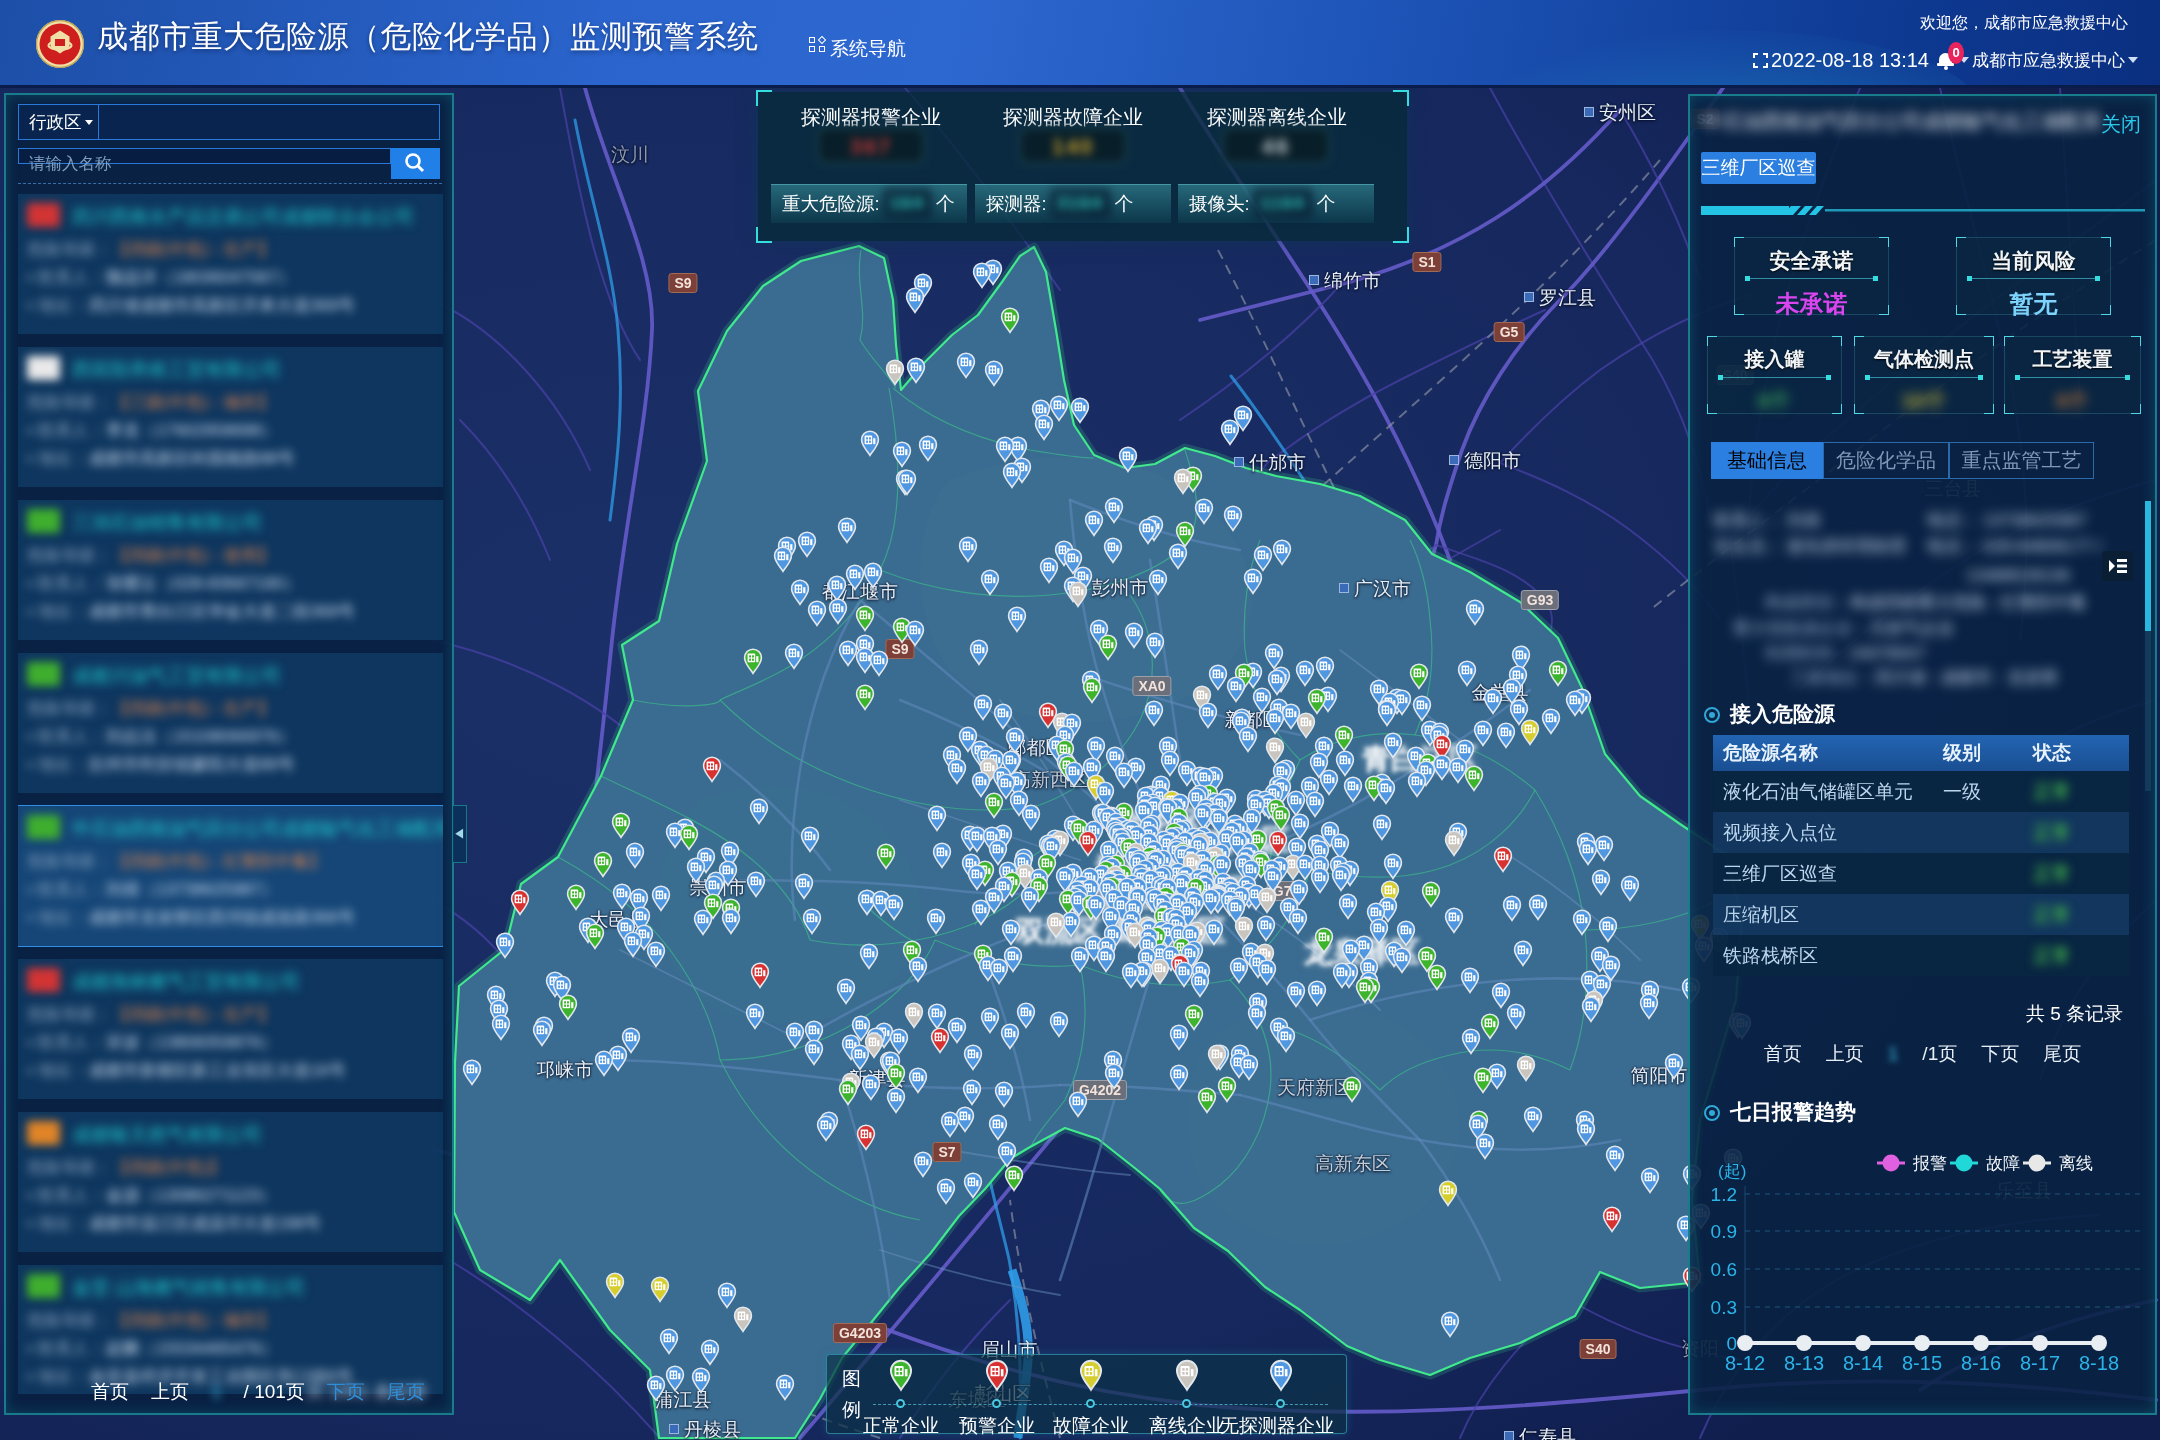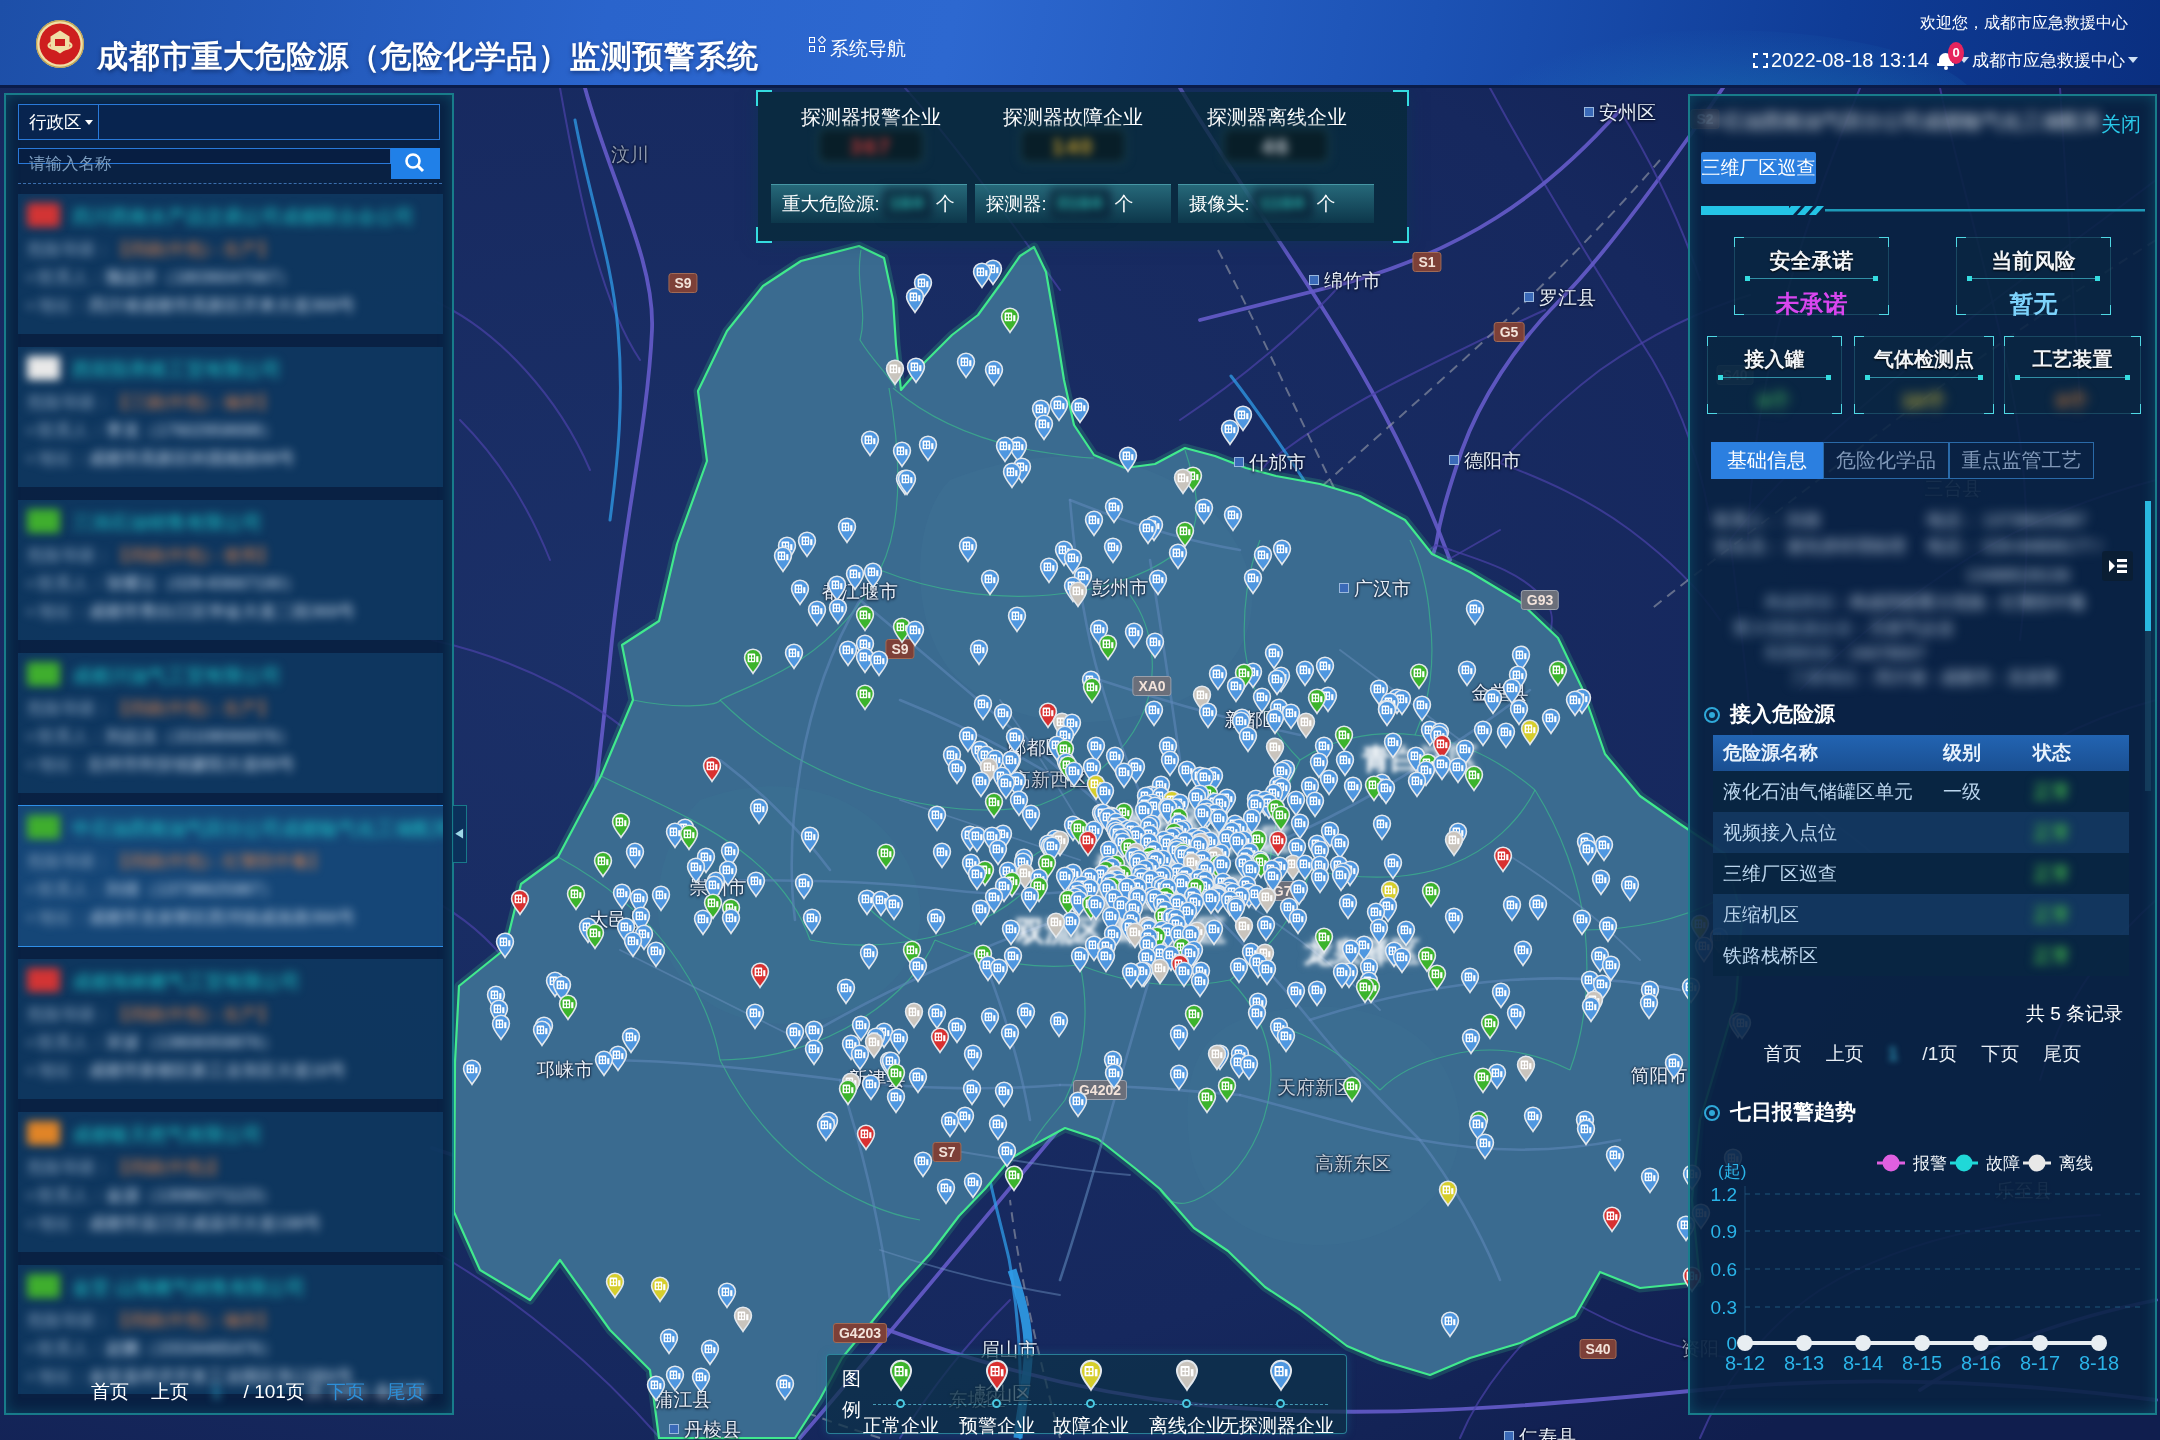--- a/index.html
+++ b/index.html
@@ -8,21 +8,21 @@
   svg{display:block;}
   .abs{position:absolute;}
 
   
   #header{position:absolute;left:0;top:0;width:2160px;height:88px;overflow:hidden;
     background:linear-gradient(100deg,#1d4fa8 0%,#2a64cc 28%,#2d68d0 44%,#1c52b4 66%,#0f3c96 85%,#0a2f80 100%);
     border-bottom:3px solid #0a1c4a; z-index:30;}
   #hglow{position:absolute;right:180px;top:30px;width:520px;height:160px;border-radius:50%;
     background:radial-gradient(ellipse at 60% 80%,rgba(40,200,220,0.38),rgba(40,160,220,0.12) 55%,transparent 75%);}
   #logo{position:absolute;left:35px;top:19px;width:50px;height:50px;}
-  #title{position:absolute;left:97px;top:36px;font-size:31px;font-weight:bold;color:#ffffff;letter-spacing:0.5px;
+  #title{position:absolute;left:97px;top:16px;font-size:31px;font-weight:normal;color:#ffffff;letter-spacing:0.5px;
     text-shadow:0 2px 4px rgba(0,20,60,.5);}
   #nav{position:absolute;left:830px;top:36px;font-size:19px;color:#fff;}
   #navicon{position:absolute;left:809px;top:37px;width:16px;height:15px;}
   #navicon div{position:absolute;width:6px;height:6px;border:1.6px solid #fff;}
   #welcome{position:absolute;right:32px;top:13px;font-size:16px;color:#fff;}
   #hrow2{position:absolute;right:22px;top:50px;height:20px;color:#fff;font-size:17px;display:flex;align-items:center;gap:3px;}
   #fsicon{width:15px;height:15px;position:relative;}
   #fsicon i{position:absolute;width:5px;height:5px;border:2px solid #fff;}
   #fsicon i:nth-child(1){left:0;top:0;border-right:0;border-bottom:0;}
   #fsicon i:nth-child(2){right:0;top:0;border-left:0;border-bottom:0;}
@@ -101,21 +101,21 @@
   .brbox .dvl i{position:absolute;width:5px;height:5px;background:#35dce0;top:-3px;}
   .brbox .dvl i.l{left:0;} .brbox .dvl i.r{right:0;}
   .brbox .val{position:absolute;top:50px;width:100%;text-align:center;font-size:24px;font-weight:bold;}
   .cb2{position:absolute;width:10px;height:10px;border:1.6px solid #4fd8e4;}
   .cb2.tl{left:-1px;top:-1px;border-right:0;border-bottom:0;}
   .cb2.tr{right:-1px;top:-1px;border-left:0;border-bottom:0;}
   .cb2.bl{left:-1px;bottom:-1px;border-right:0;border-top:0;}
   .cb2.br{right:-1px;bottom:-1px;border-left:0;border-top:0;}
   .rtabs{position:absolute;left:21px;top:346px;height:37px;display:flex;}
   .rtab{height:37px;border:1px solid #2a6aa8;color:#8098b8;font-size:20px;text-align:center;line-height:35px;}
-  .rtab.act{background:#2b7fe0;color:#ffffff;border-color:#2b7fe0;}
+  .rtab.act{background:#2b7fe0;color:#000000;border-color:#2b7fe0;}
   .inforow{position:absolute;font-size:17px;color:#c8d8ea;filter:blur(6px);white-space:nowrap;}
   #rsect{position:absolute;left:14px;top:604px;color:#fff;font-size:21px;font-weight:bold;}
   .radio{display:inline-block;width:16px;height:16px;border:2px solid #2fa8d8;border-radius:50%;position:relative;top:2px;margin-right:10px;}
   .radio:after{content:"";position:absolute;left:3px;top:3px;width:6px;height:6px;background:#2fa8d8;border-radius:50%;}
   #rtable{position:absolute;left:23px;top:639px;width:416px;font-size:19px;}
   .trow{display:flex;align-items:center;height:41px;color:#bcd6ee;}
   .trow.hd{height:36px;background:linear-gradient(180deg,#2264b2,#1a4f92);color:#e8f2fc;font-weight:bold;}
   .trow:nth-child(even){background:rgba(8,38,66,.85);}
   .trow:nth-child(odd):not(.hd){background:rgba(22,62,104,.72);}
   .tc1{width:230px;padding-left:10px;} .tc2{width:90px;} .tc3{width:80px;}

